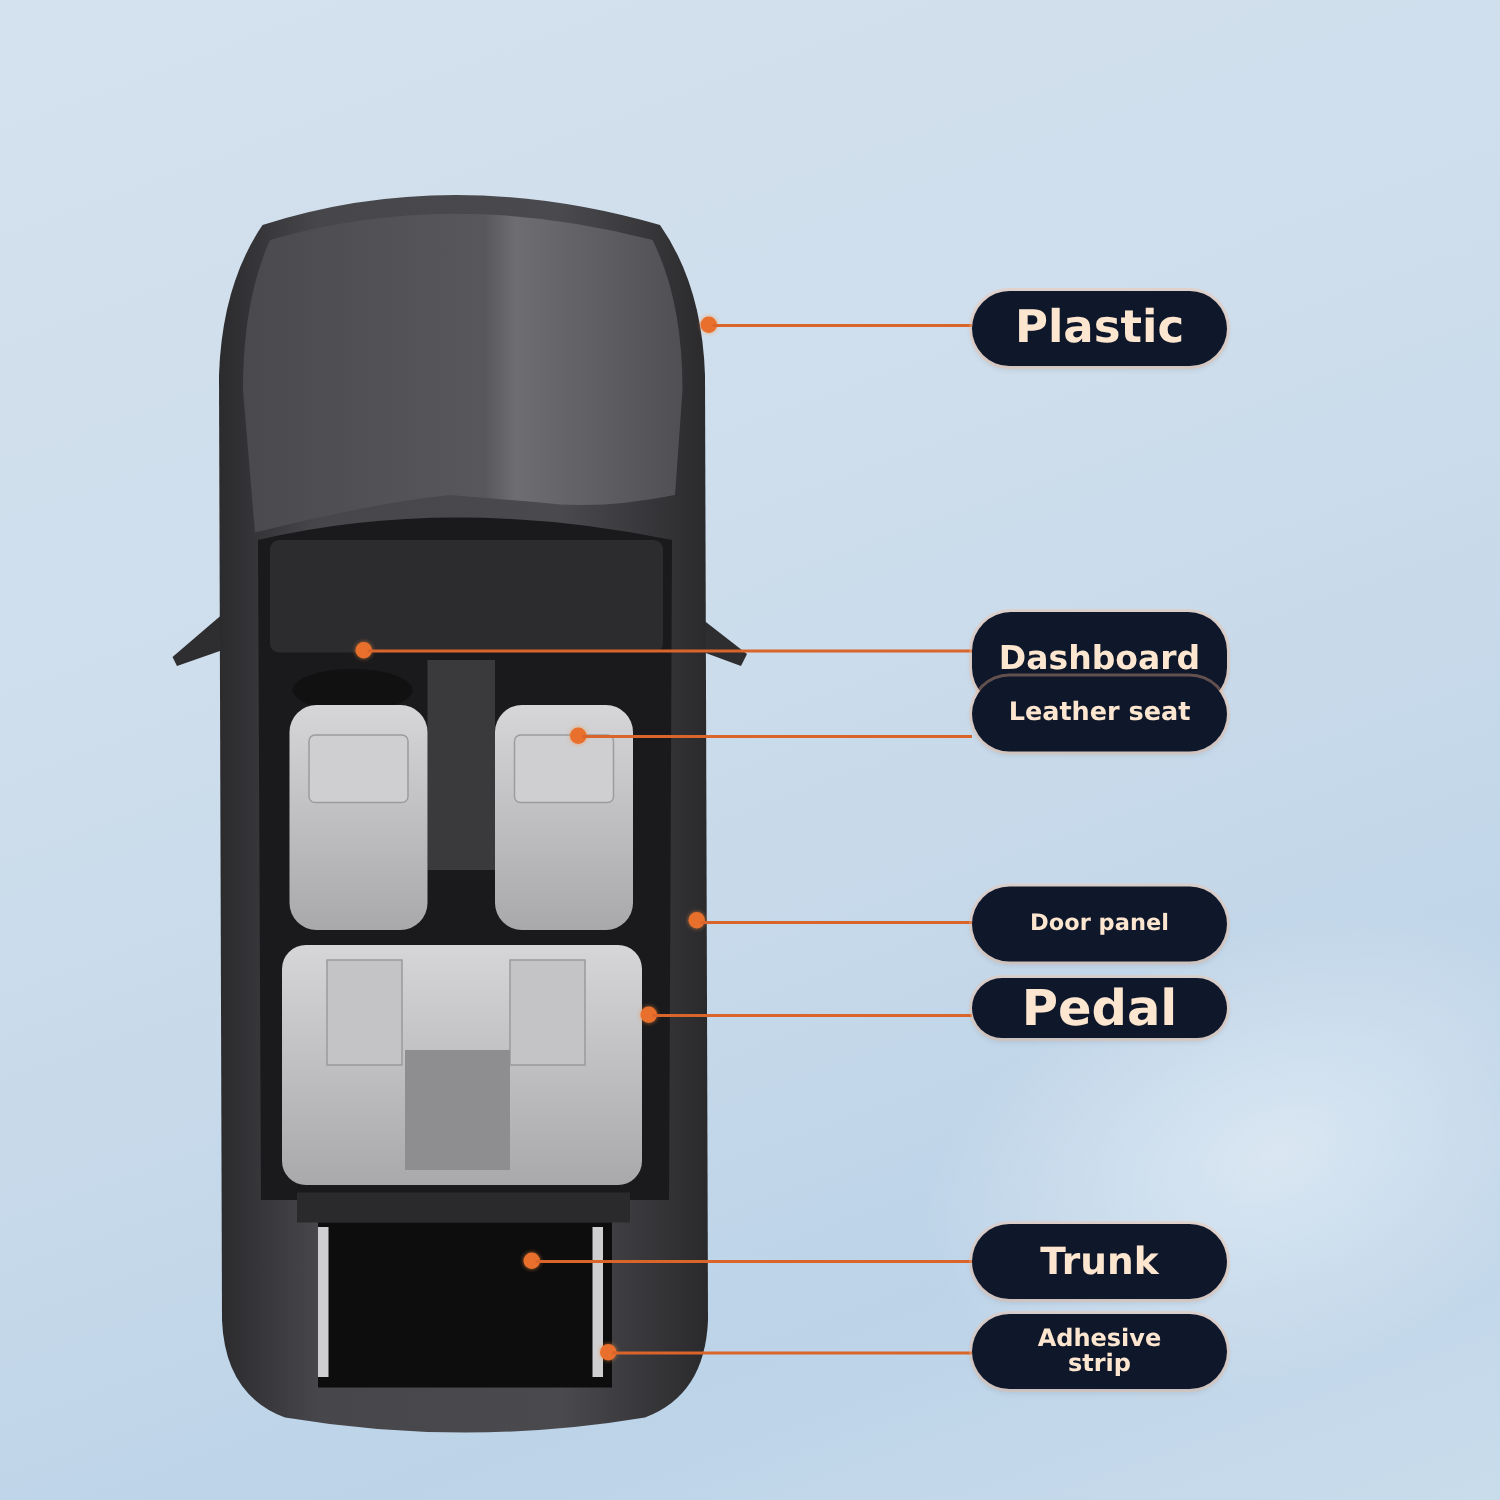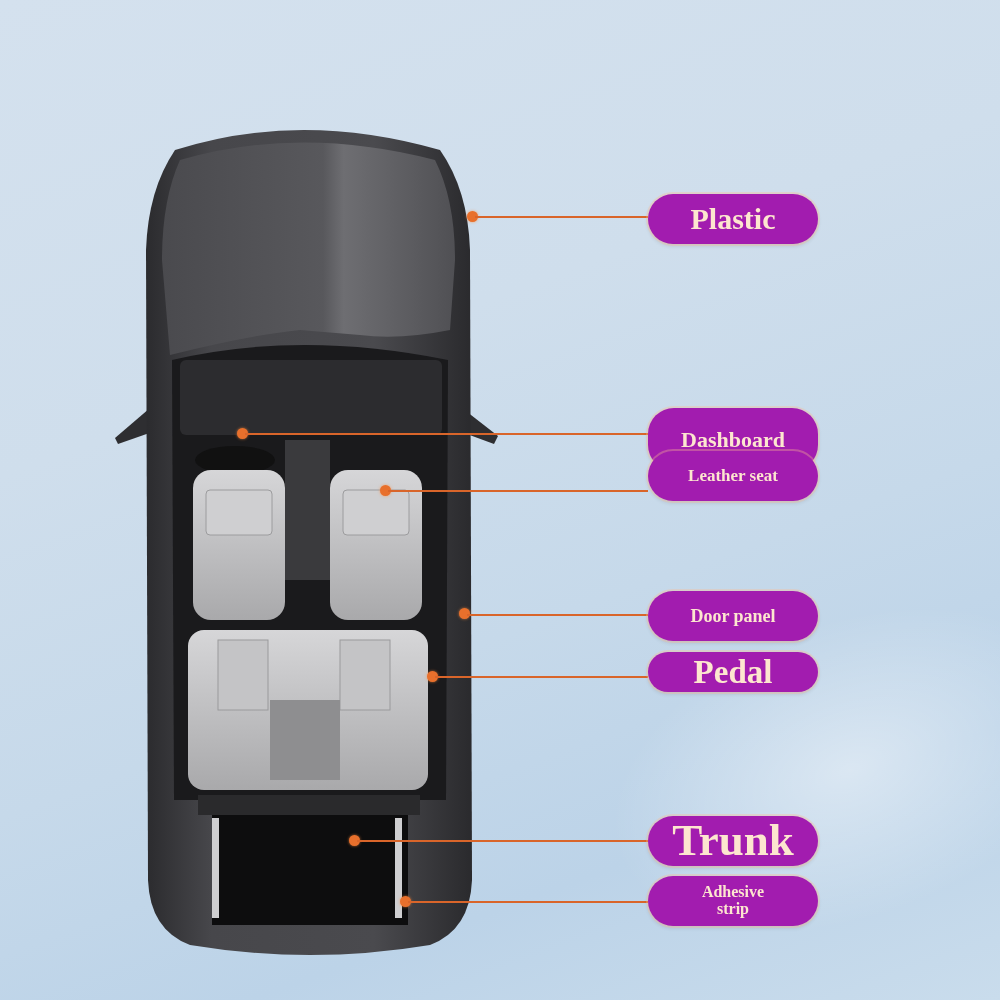--- a/index.html
+++ b/index.html
@@ -14,26 +14,25 @@
       transform: rotate(-20deg);
     }
     .car { position:absolute; left:0; top:0; width:1000px; height:1000px; }
     .callout-line { position:absolute; height:2px; background:#d9652a; }
     .callout-dot {
       position:absolute; width:11px; height:11px; border-radius:50%;
       background:#e8702c; box-shadow:0 0 3px rgba(255,140,60,0.7);
     }
     .pill {
       position:absolute; left:648px; width:170px;
-      background:#a21caf; border-radius:26px;
+      background:#0f172a; border-radius:26px;
       box-shadow: 0 0 0 2px rgba(255,190,150,0.35), 0 2px 4px rgba(0,0,0,0.12);
       color:#fde6cf; font-weight:bold; text-align:center;
       display:flex; align-items:center; justify-content:center;
       line-height:1.05;
-      font-family:Liberation Serif, serif;
     }
   </style>
 </head>
 <body>
 
 <div class="glare"></div>
 
 <svg class="car" viewBox="0 0 1000 1000" xmlns="http://www.w3.org/2000/svg">
   <defs>
     <linearGradient id="body" x1="0" x2="1" y1="0" y2="0">
@@ -98,32 +97,32 @@
 
 <div>
   <span class="callout-dot" style="left:380px;top:485px"></span>
   <div class="callout-line" style="left:388px;top:490px;width:260px"></div>
   <div class="pill" style="top:451px;height:50px;font-size:17px">Leather seat</div>
 </div>
 
 <div>
   <span class="callout-dot" style="left:459px;top:608px"></span>
   <div class="callout-line" style="left:467px;top:614px;width:181px"></div>
-  <div class="pill" style="top:591px;height:50px;font-size:18px">Door panel</div>
+  <div class="pill" style="top:591px;height:50px;font-size:15px">Door panel</div>
 </div>
 
 <div>
   <span class="callout-dot" style="left:427px;top:671px"></span>
   <div class="callout-line" style="left:435px;top:676px;width:213px"></div>
   <div class="pill" style="top:652px;height:40px;font-size:33px">Pedal</div>
 </div>
 
 <div>
   <span class="callout-dot" style="left:349px;top:835px"></span>
   <div class="callout-line" style="left:357px;top:840px;width:291px"></div>
-  <div class="pill" style="top:816px;height:50px;font-size:45px">Trunk</div>
+  <div class="pill" style="top:816px;height:50px;font-size:25px">Trunk</div>
 </div>
 
 <div>
   <span class="callout-dot" style="left:400px;top:896px"></span>
   <div class="callout-line" style="left:408px;top:901px;width:240px"></div>
   <div class="pill" style="top:876px;height:50px;font-size:16px;padding:0 40px;box-sizing:border-box">Adhesive strip</div>
 </div>
 
 </body></html>

